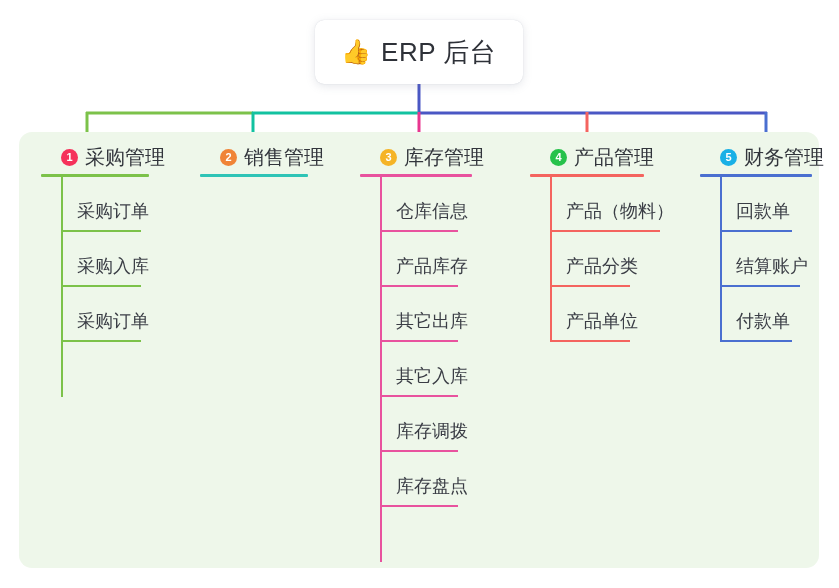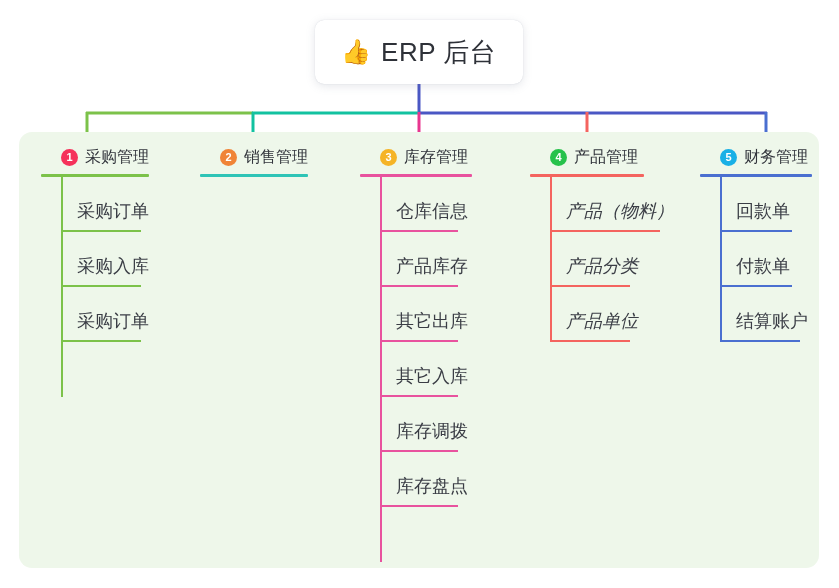--- a/index.html
+++ b/index.html
@@ -61,21 +61,21 @@
     padding-left:20px;
     box-sizing:border-box;
   }
   .badge{
     width:17px;height:17px;border-radius:50%;
     color:#fff;font-size:11px;line-height:17px;
     text-align:center;font-weight:bold;
     flex:0 0 17px;
   }
   .col-title{
-    font-size:16px;color:#32353c;white-space:nowrap;
+    font-size:20px;color:#32353c;white-space:nowrap;
   }
   .col-rule{
     height:3px;border-radius:1px;margin-top:4px;
   }
   .col-body{position:relative;}
   .spine{
     position:absolute;left:20px;top:0;width:2px;
   }
   .leaf{
     position:relative;
@@ -182,21 +182,21 @@
             <div class="leaf-rule" style="width: 78px; background: rgb(232, 82, 158);"></div>
           </div>
         </div>
       </div>
       <div class="column" style="left: 511px;">
         <div class="col-header">
           <div class="badge" style="background: rgb(39, 194, 76);">4</div>
           <div class="col-title">产品管理</div>
         </div>
         <div class="col-rule" style="width: 114px; background: rgb(244, 100, 95);"></div>
-        <div class="col-body" style="height: 148px; font-style: italic;">
+        <div class="col-body" style="height: 148px;">
           <div class="spine" style="height: 165px; background: rgb(244, 100, 95);"></div>
           <div class="leaf">
             <div class="leaf-text">产品（物料）</div>
             <div class="leaf-rule" style="width: 110px; background: rgb(244, 100, 95);"></div>
           </div>
           <div class="leaf">
             <div class="leaf-text">产品分类</div>
             <div class="leaf-rule" style="width: 80px; background: rgb(244, 100, 95);"></div>
           </div>
           <div class="leaf">
@@ -211,24 +211,24 @@
           <div class="col-title">财务管理</div>
         </div>
         <div class="col-rule" style="width: 112px; background: rgb(74, 111, 208);"></div>
         <div class="col-body" style="height: 149px;">
           <div class="spine" style="height: 165px; background: rgb(74, 111, 208);"></div>
           <div class="leaf">
             <div class="leaf-text">回款单</div>
             <div class="leaf-rule" style="width: 72px; background: rgb(74, 111, 208);"></div>
           </div>
           <div class="leaf">
+            <div class="leaf-text">结算账户</div>
+            <div class="leaf-rule" style="width: 80px; background: rgb(74, 111, 208);"></div>
+          </div>
+          <div class="leaf">
             <div class="leaf-text">付款单</div>
             <div class="leaf-rule" style="width: 72px; background: rgb(74, 111, 208);"></div>
           </div>
-          <div class="leaf">
-            <div class="leaf-text">结算账户</div>
-            <div class="leaf-rule" style="width: 80px; background: rgb(74, 111, 208);"></div>
-          </div>
         </div>
       </div>
     </div>
 
 </div>
 
 </body></html>

